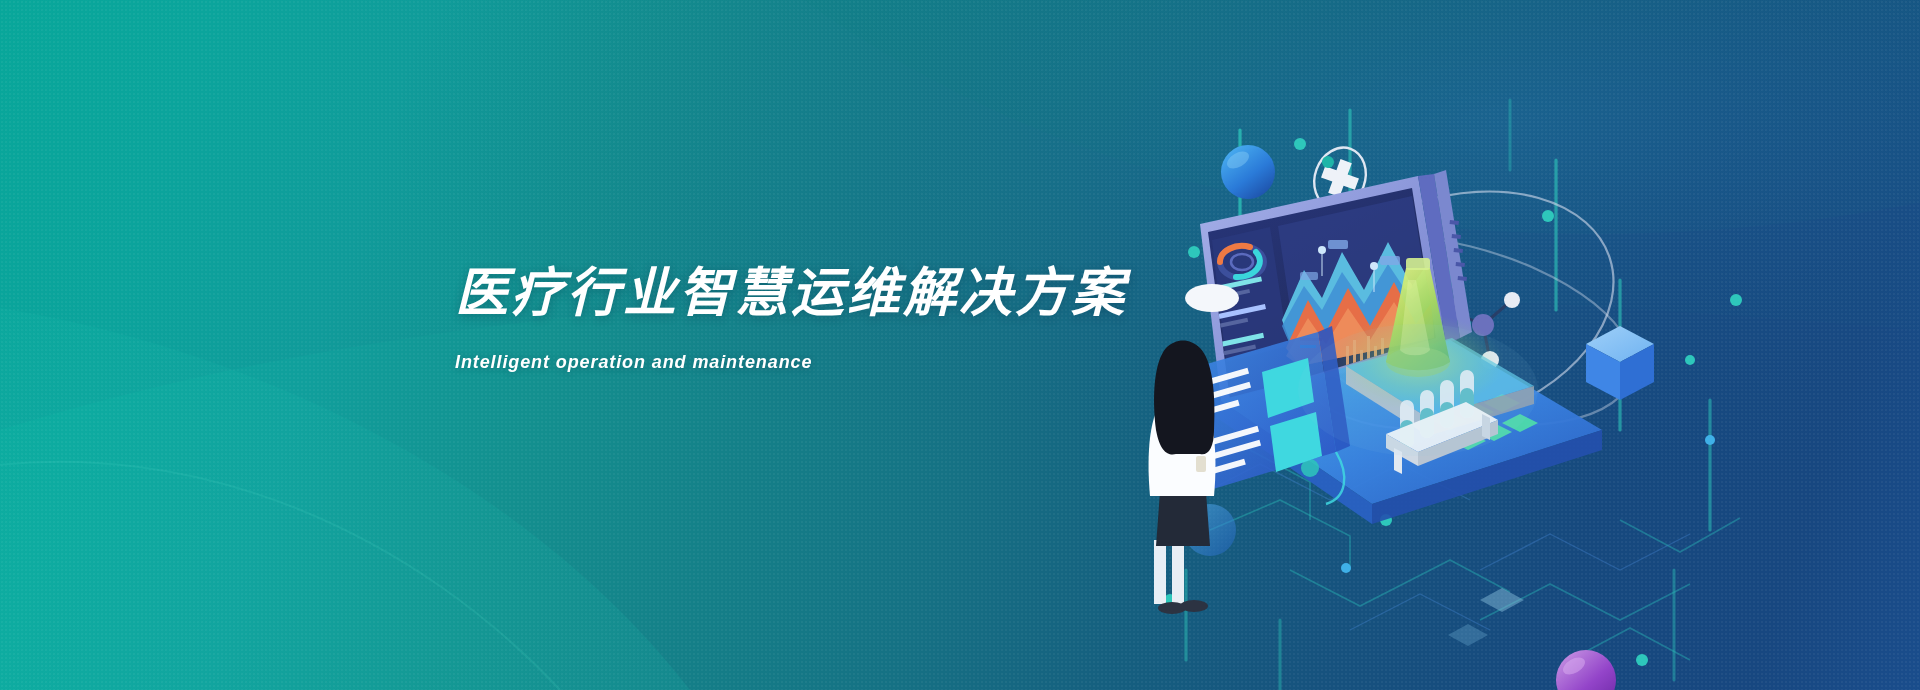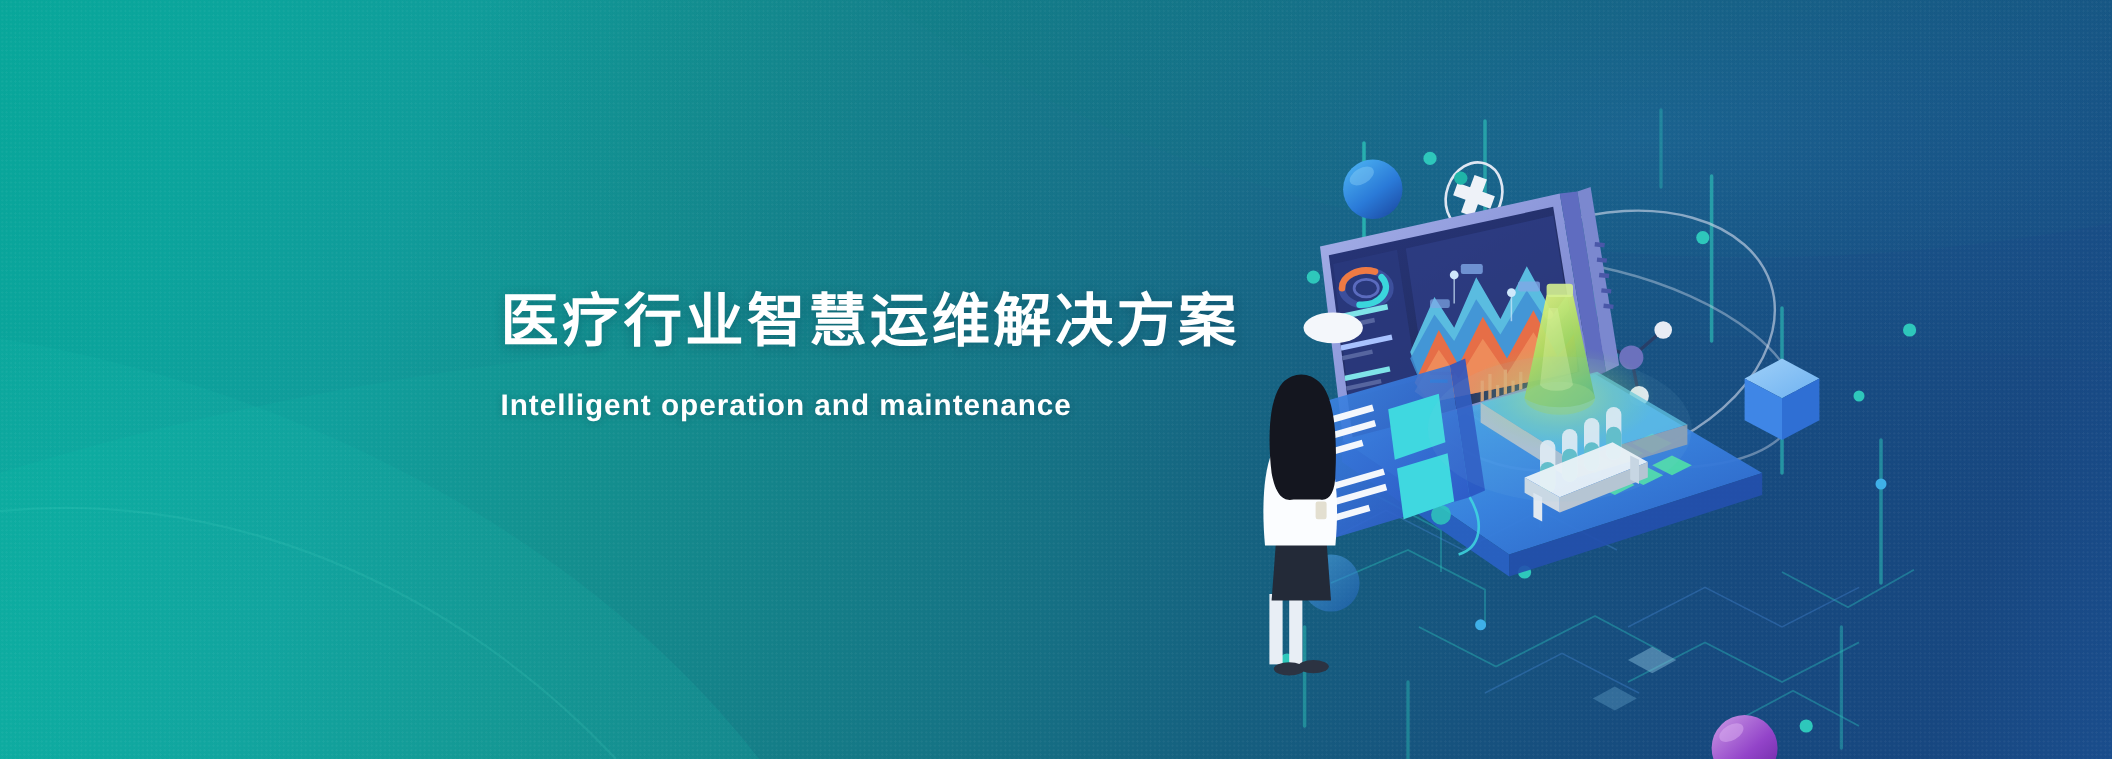--- a/index.html
+++ b/index.html
@@ -16,20 +16,21 @@
       #0ba89e 10%,
       #109f9c 20%,
       #13908f 31%,
       #147f88 42%,
       #157184 52%,
       #155f7f 62%,
       #16527e 72%,
       #16497e 82%,
       #174780 92%,
       #1a4d8c 100%);
+    font-style:italic;
   }
   
   .wave-layer{position:absolute;inset:0;width:100%;height:100%;}
   
   .halftone{
     position:absolute;inset:0;
     background-image:radial-gradient(rgba(255,255,255,.045) 1px, transparent 1px);
     background-size:4px 4px;
     pointer-events:none;
   }
@@ -42,21 +43,21 @@
     font-size:53px;
     line-height:1.18;
     font-weight:700;
     letter-spacing:3px;
     color:#ffffff;
     text-shadow:0 2px 10px rgba(0,40,60,.28);
     white-space:nowrap;
   }
   .subtitle{
     margin:26px 0 0 0;
-    font-size:27px;
+    font-size:18px;
     line-height:1.33;
     font-weight:700;
     letter-spacing:.9px;
     color:#ffffff;
     text-shadow:0 1px 7px rgba(0,40,60,.25);
     max-width:700px;
   }
   
   .illus{
     position:absolute;left:1150px;top:100px;width:620px;height:580px;

